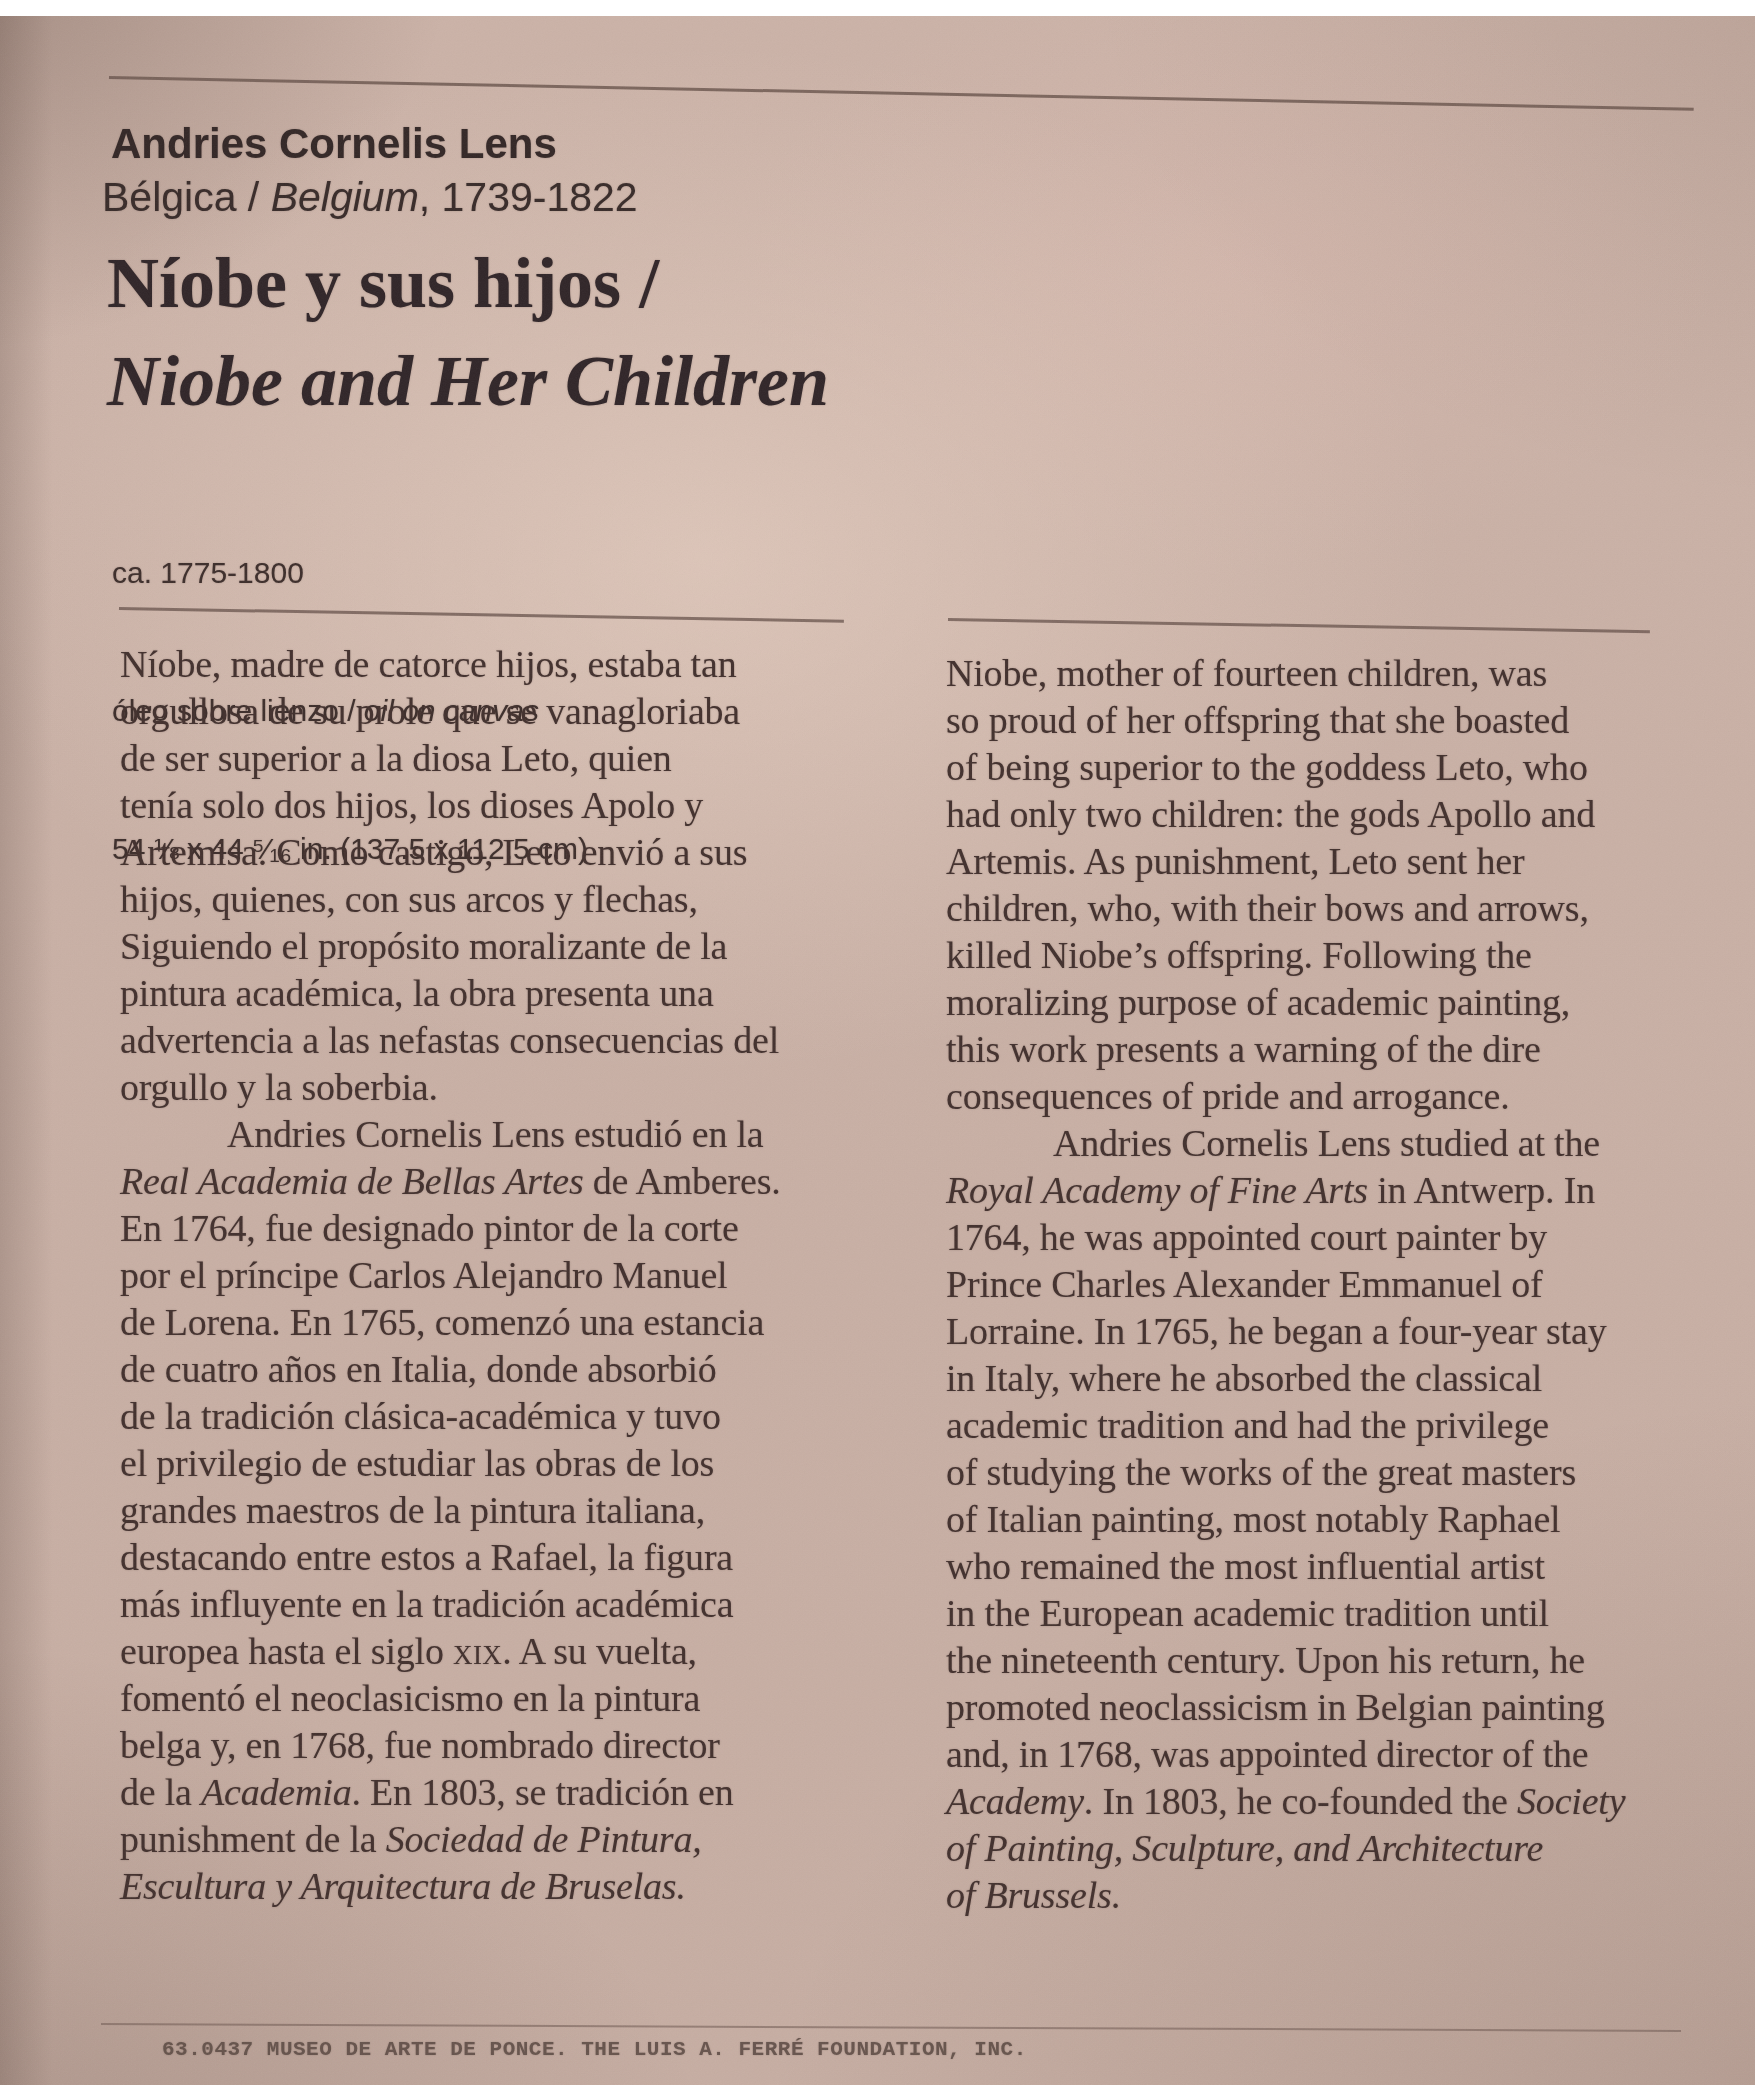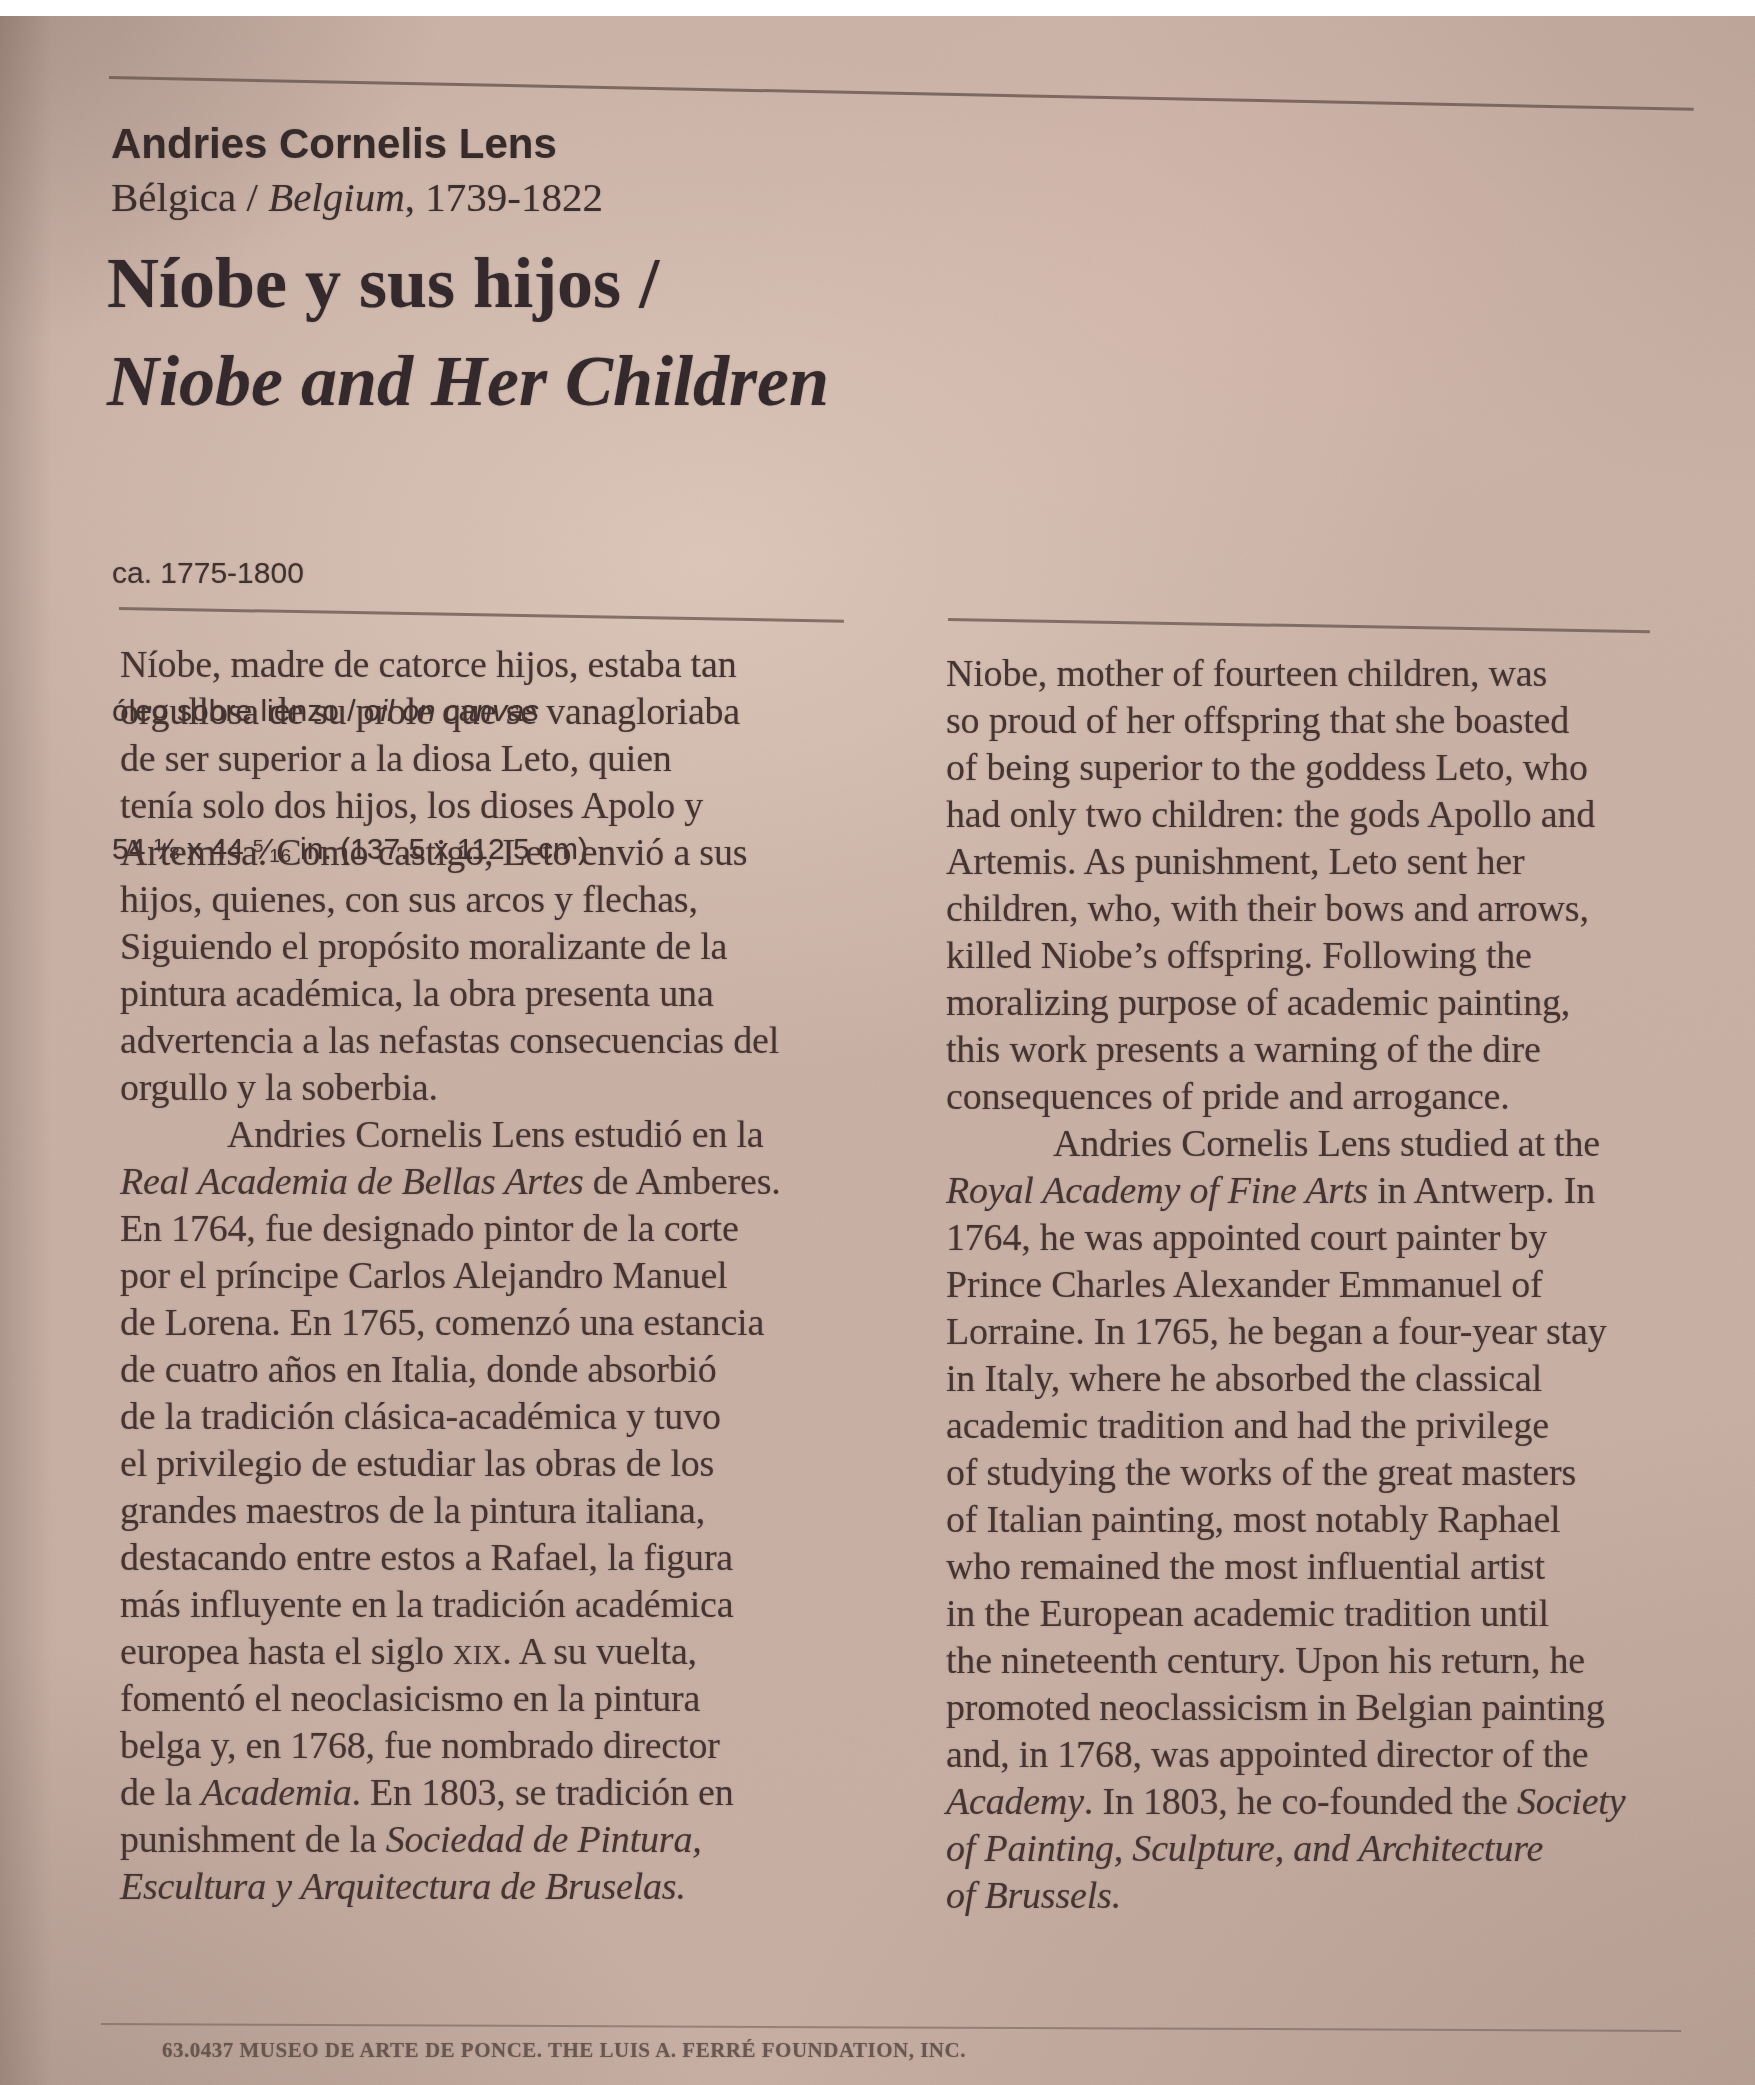--- a/index.html
+++ b/index.html
@@ -25,22 +25,22 @@
   #spanish-column-rule{left:119px;top:591px;width:725px;height:2.6px;transform:rotate(1.0deg);opacity:.8;}
   #english-column-rule{left:948px;top:602px;width:702px;height:2.6px;transform:rotate(1.0deg);opacity:.8;}
   #footer-rule{left:101px;top:2007px;width:1580px;height:1.8px;transform:rotate(0.25deg);opacity:.55;}
   #artist-name{
     position:absolute;left:111px;top:102px;
     font-family:"Liberation Sans", sans-serif;
     font-weight:700;font-size:42px;line-height:51px;color:#332726;
     text-shadow:0 0 1.8px rgba(62,44,40,.30);white-space:pre;
   }
   #artist-nationality{
-    position:absolute;left:111px;top:156px;
-    font-family:Liberation Serif, serif;
+    position:absolute;left:102px;top:156px;
+    font-family:Liberation Sans, sans-serif;
     font-size:41px;line-height:51px;color:#382b29;
     text-shadow:0 0 1.8px rgba(62,44,40,.30);white-space:pre;
   }
   #artwork-title{
     position:absolute;left:107px;top:218px;
     font-weight:700;font-size:72px;line-height:98px;color:#302528;
     text-shadow:0 0 1.8px rgba(60,42,38,.35);white-space:pre;
   }
   #artwork-title .t2{font-style:italic;}
   #details-block{
@@ -54,21 +54,21 @@
     letter-spacing:-0.2px;text-shadow:0 0 1.8px rgba(62,44,40,.32);
   }
   #spanish-text-column{left:120px;top:625px;width:702px;}
   #english-text-column{left:946px;top:634px;width:737px;}
   .tline{white-space:pre;}
   .tline.indent{padding-left:107px;}
   .it{font-style:italic;}
   .sc{font-variant:small-caps;letter-spacing:0.4px;}
   #credit-line{
     position:absolute;left:162px;top:2021px;
-    font-family:Liberation Serif, serif;
+    font-family:Liberation Mono, monospace;
     font-weight:700;font-size:21px;line-height:26px;letter-spacing:0.5px;
     color:#5d4b44;text-shadow:0 0 1.8px rgba(70,52,46,.35);white-space:pre;opacity:.9;
   }
   #photo-grain-overlay{
     position:absolute;left:0;top:0;width:1756px;height:2086px;
     opacity:.06;pointer-events:none;
   }
 </style>
 </head>
 <body>

